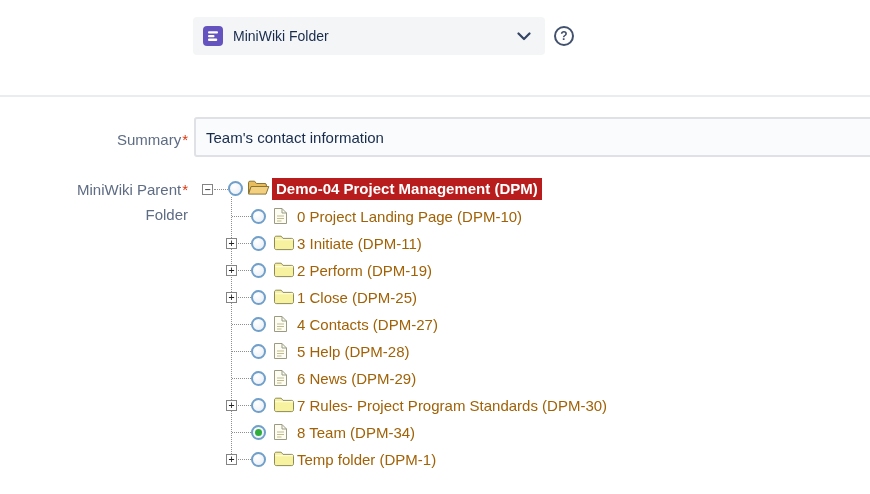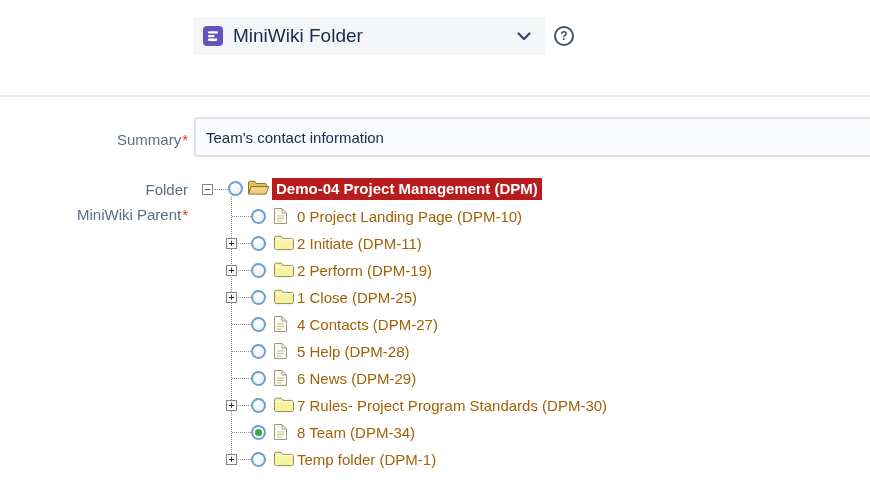--- a/index.html
+++ b/index.html
@@ -13,21 +13,21 @@
     text-align:right; white-space:nowrap; line-height:22px;
   }
   .req { color:#de350b; margin-left:1px; }
   
   .select {
     position:absolute; left:193px; top:17px; width:352px; height:38px;
     background:#f4f5f7; border-radius:4px; display:flex; align-items:center;
     padding:0 14px 0 10px; cursor:pointer;
   }
   .select .type-icon { width:20px; height:20px; margin-right:10px; flex:0 0 auto; display:flex; }
-  .select .sel-text { font-size:19px; color:#172b4d; }
+  .select .sel-text { font-size:14px; color:#172b4d; }
   .select .chevron { margin-left:auto; display:flex; }
   .help {
     position:absolute; left:554px; top:26px; width:20px; height:20px;
     border:2px solid #42526e; border-radius:50%; color:#42526e;
     font-size:12px; font-weight:bold; text-align:center; line-height:16px; cursor:pointer;
   }
   .divider { position:absolute; left:0; top:95px; width:870px; height:2px; background:#ebecf0; }
   
   .summary-input {
     position:absolute; left:194px; top:117px; width:690px; height:40px;
@@ -96,22 +96,22 @@
     </span>
   </div>
   <span class="help">?</span>
 
   <div class="divider"></div>
 
   <div class="flabel" style="top:129px;"><span>Summary</span><span class="req">*</span></div>
   <input class="summary-input" type="text" value="Team's contact information" style="">
 
   <div class="flabel parent-label">
+    <div><span>MiniWiki Parent</span><span class="req">*</span></div>
     <div>Folder</div>
-    <div><span>MiniWiki Parent</span><span class="req">*</span></div>
   </div>
 
   <div class="tree">
     <div class="vline"></div>
 
     <div class="trow root">
       <span class="expander">−</span>
       <span class="hdash"></span>
       <span class="radio"></span>
       <span class="node-icon">
@@ -140,21 +140,21 @@
     <div class="trow expandable">
       <span class="expander">+</span>
       <span class="hdash"></span>
       <span class="radio"></span>
       <span class="node-icon">
           <svg width="21" height="17" viewBox="0 0 21 17">
     <path d="M1.5 4 C1.5 3 2.2 2.2 3.2 2.2 H8.2 L10 4.4 H18.8 C19.8 4.4 20.5 5.2 20.5 6.2 V13.8 C20.5 14.8 19.8 15.6 18.8 15.6 H3.2 C2.2 15.6 1.5 14.8 1.5 13.8 Z" fill="#f7f2a0" stroke="#8e8a58" stroke-width="1"></path>
     <path d="M2.2 5.6 H19.8" stroke="#fffbd9" stroke-width="1.3" fill="none"></path>
   </svg>
         </span>
-      <span class="tlabel label">2 Initiate (DPM-11)</span>
+      <span class="tlabel label">3 Initiate (DPM-11)</span>
     </div>
 
     <div class="trow expandable">
       <span class="expander">+</span>
       <span class="hdash"></span>
       <span class="radio"></span>
       <span class="node-icon">
           <svg width="21" height="17" viewBox="0 0 21 17">
     <path d="M1.5 4 C1.5 3 2.2 2.2 3.2 2.2 H8.2 L10 4.4 H18.8 C19.8 4.4 20.5 5.2 20.5 6.2 V13.8 C20.5 14.8 19.8 15.6 18.8 15.6 H3.2 C2.2 15.6 1.5 14.8 1.5 13.8 Z" fill="#f7f2a0" stroke="#8e8a58" stroke-width="1"></path>
     <path d="M2.2 5.6 H19.8" stroke="#fffbd9" stroke-width="1.3" fill="none"></path>

